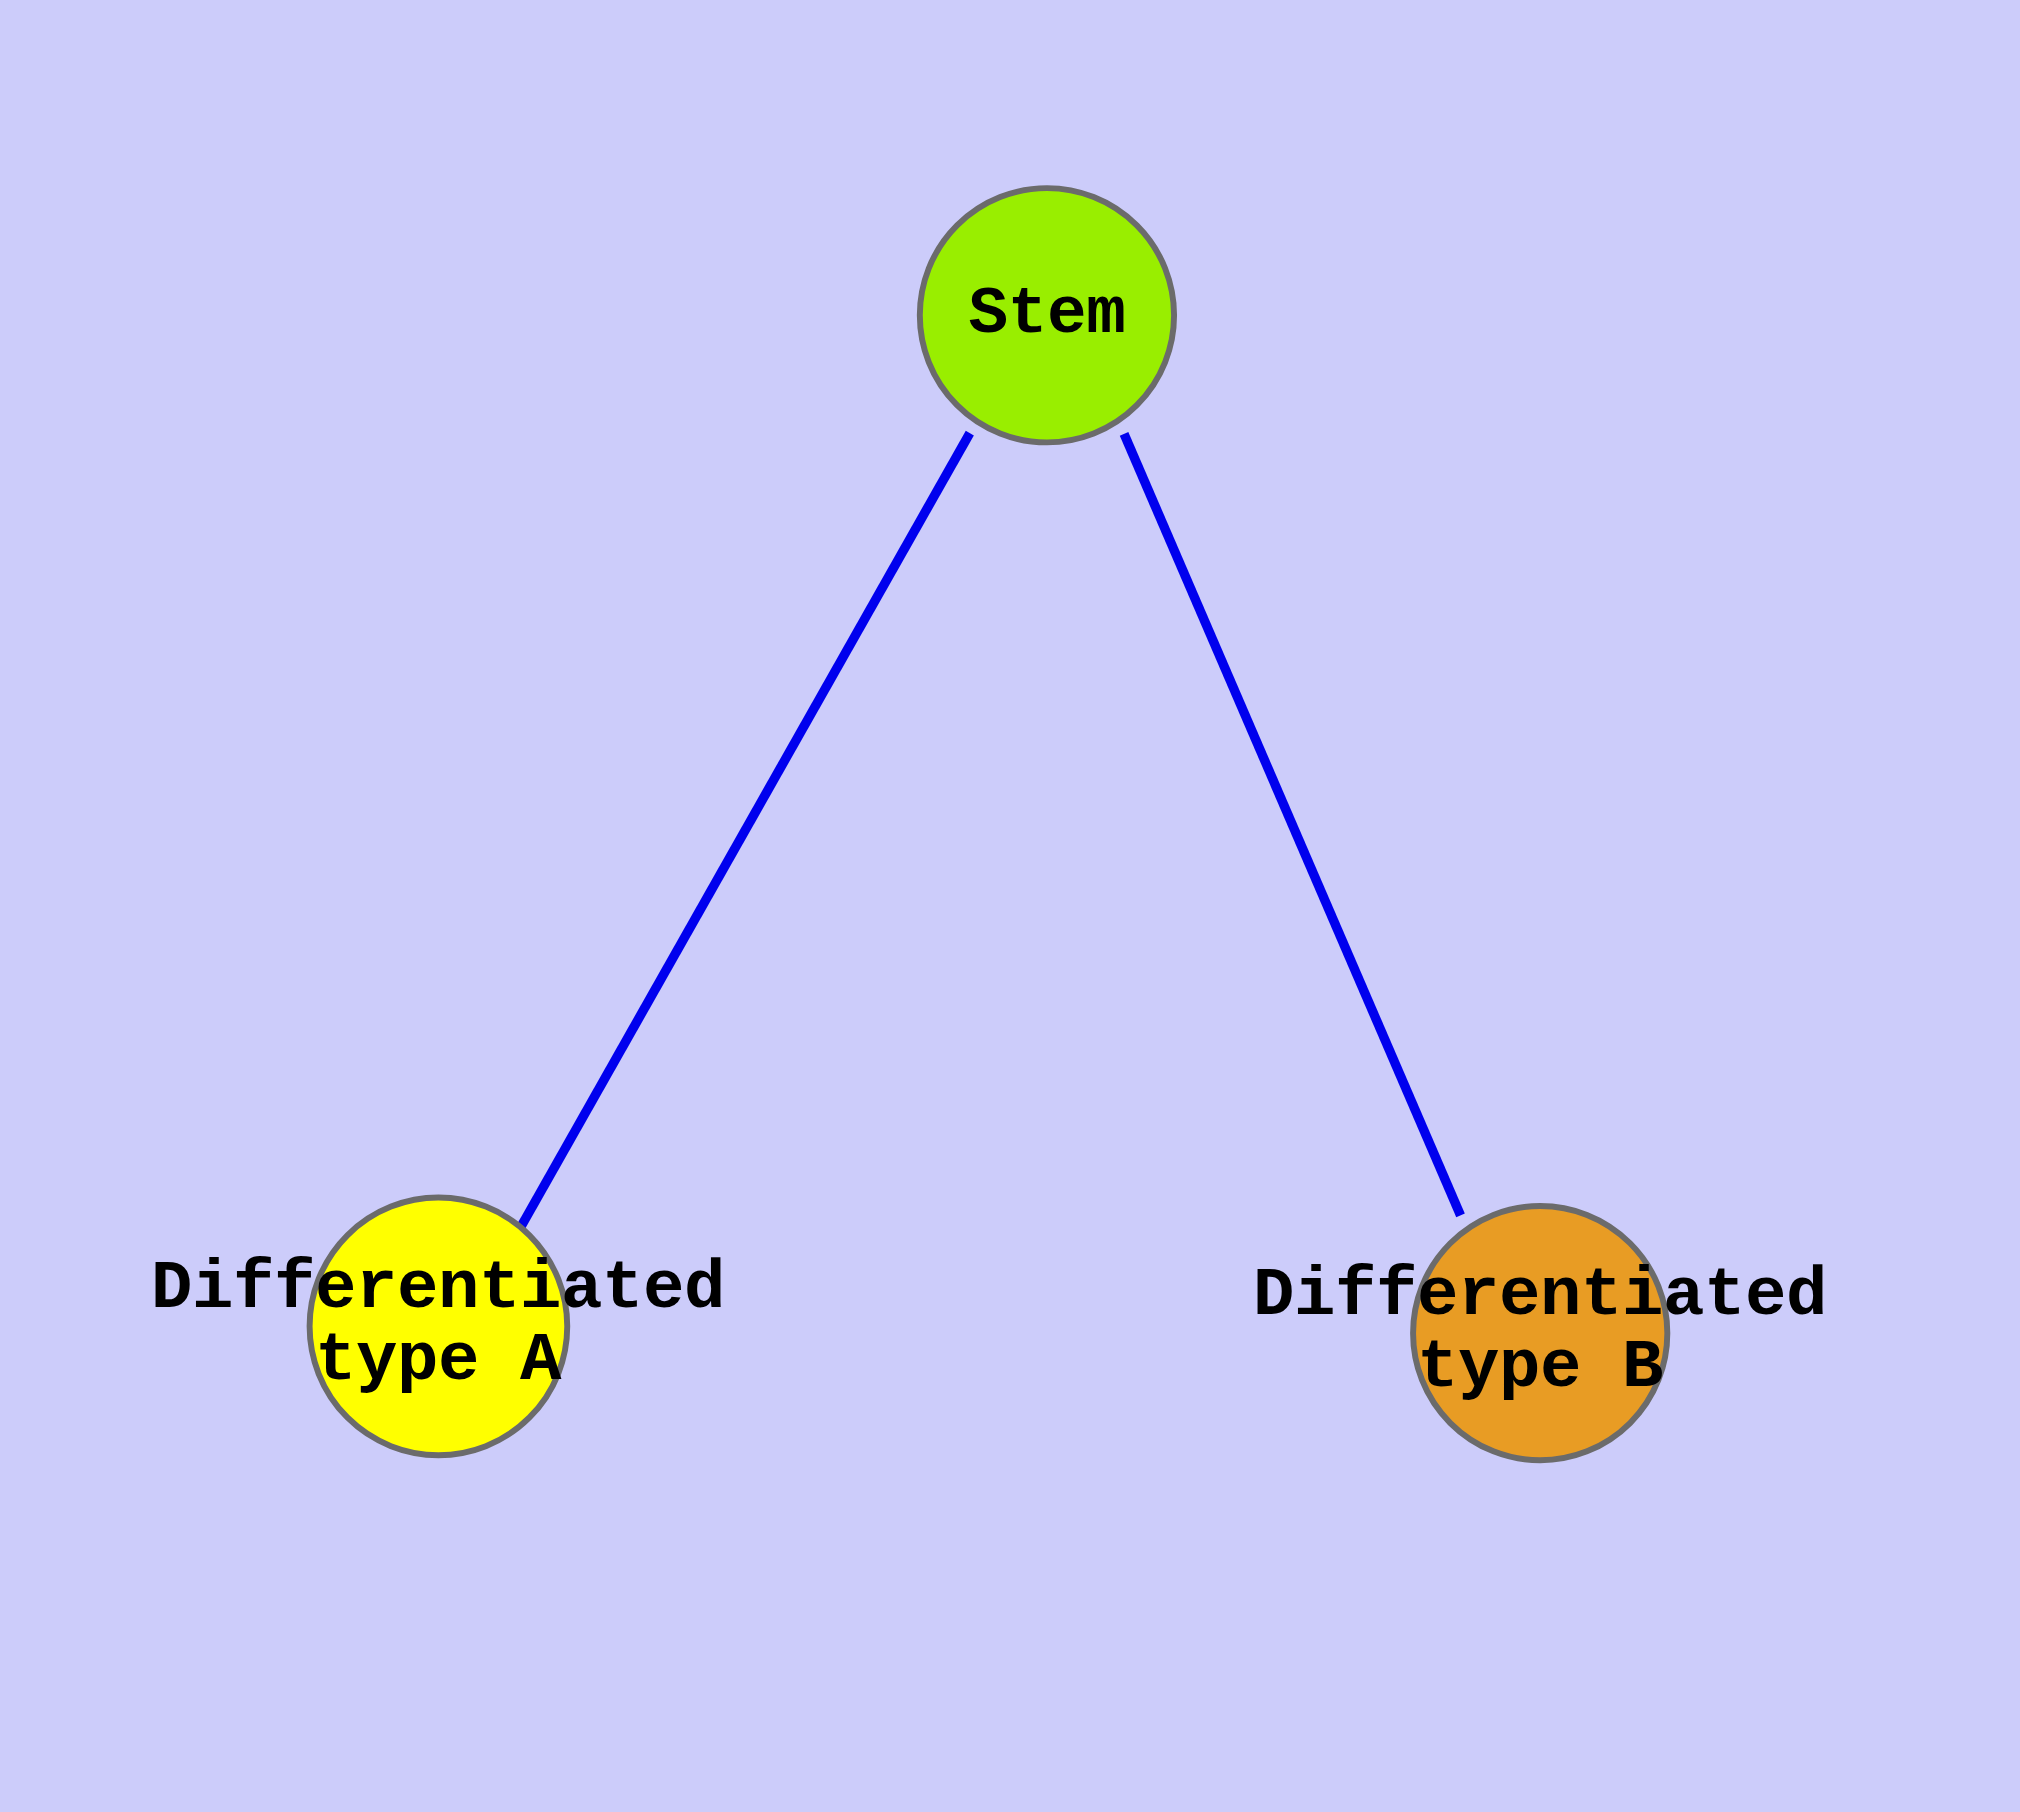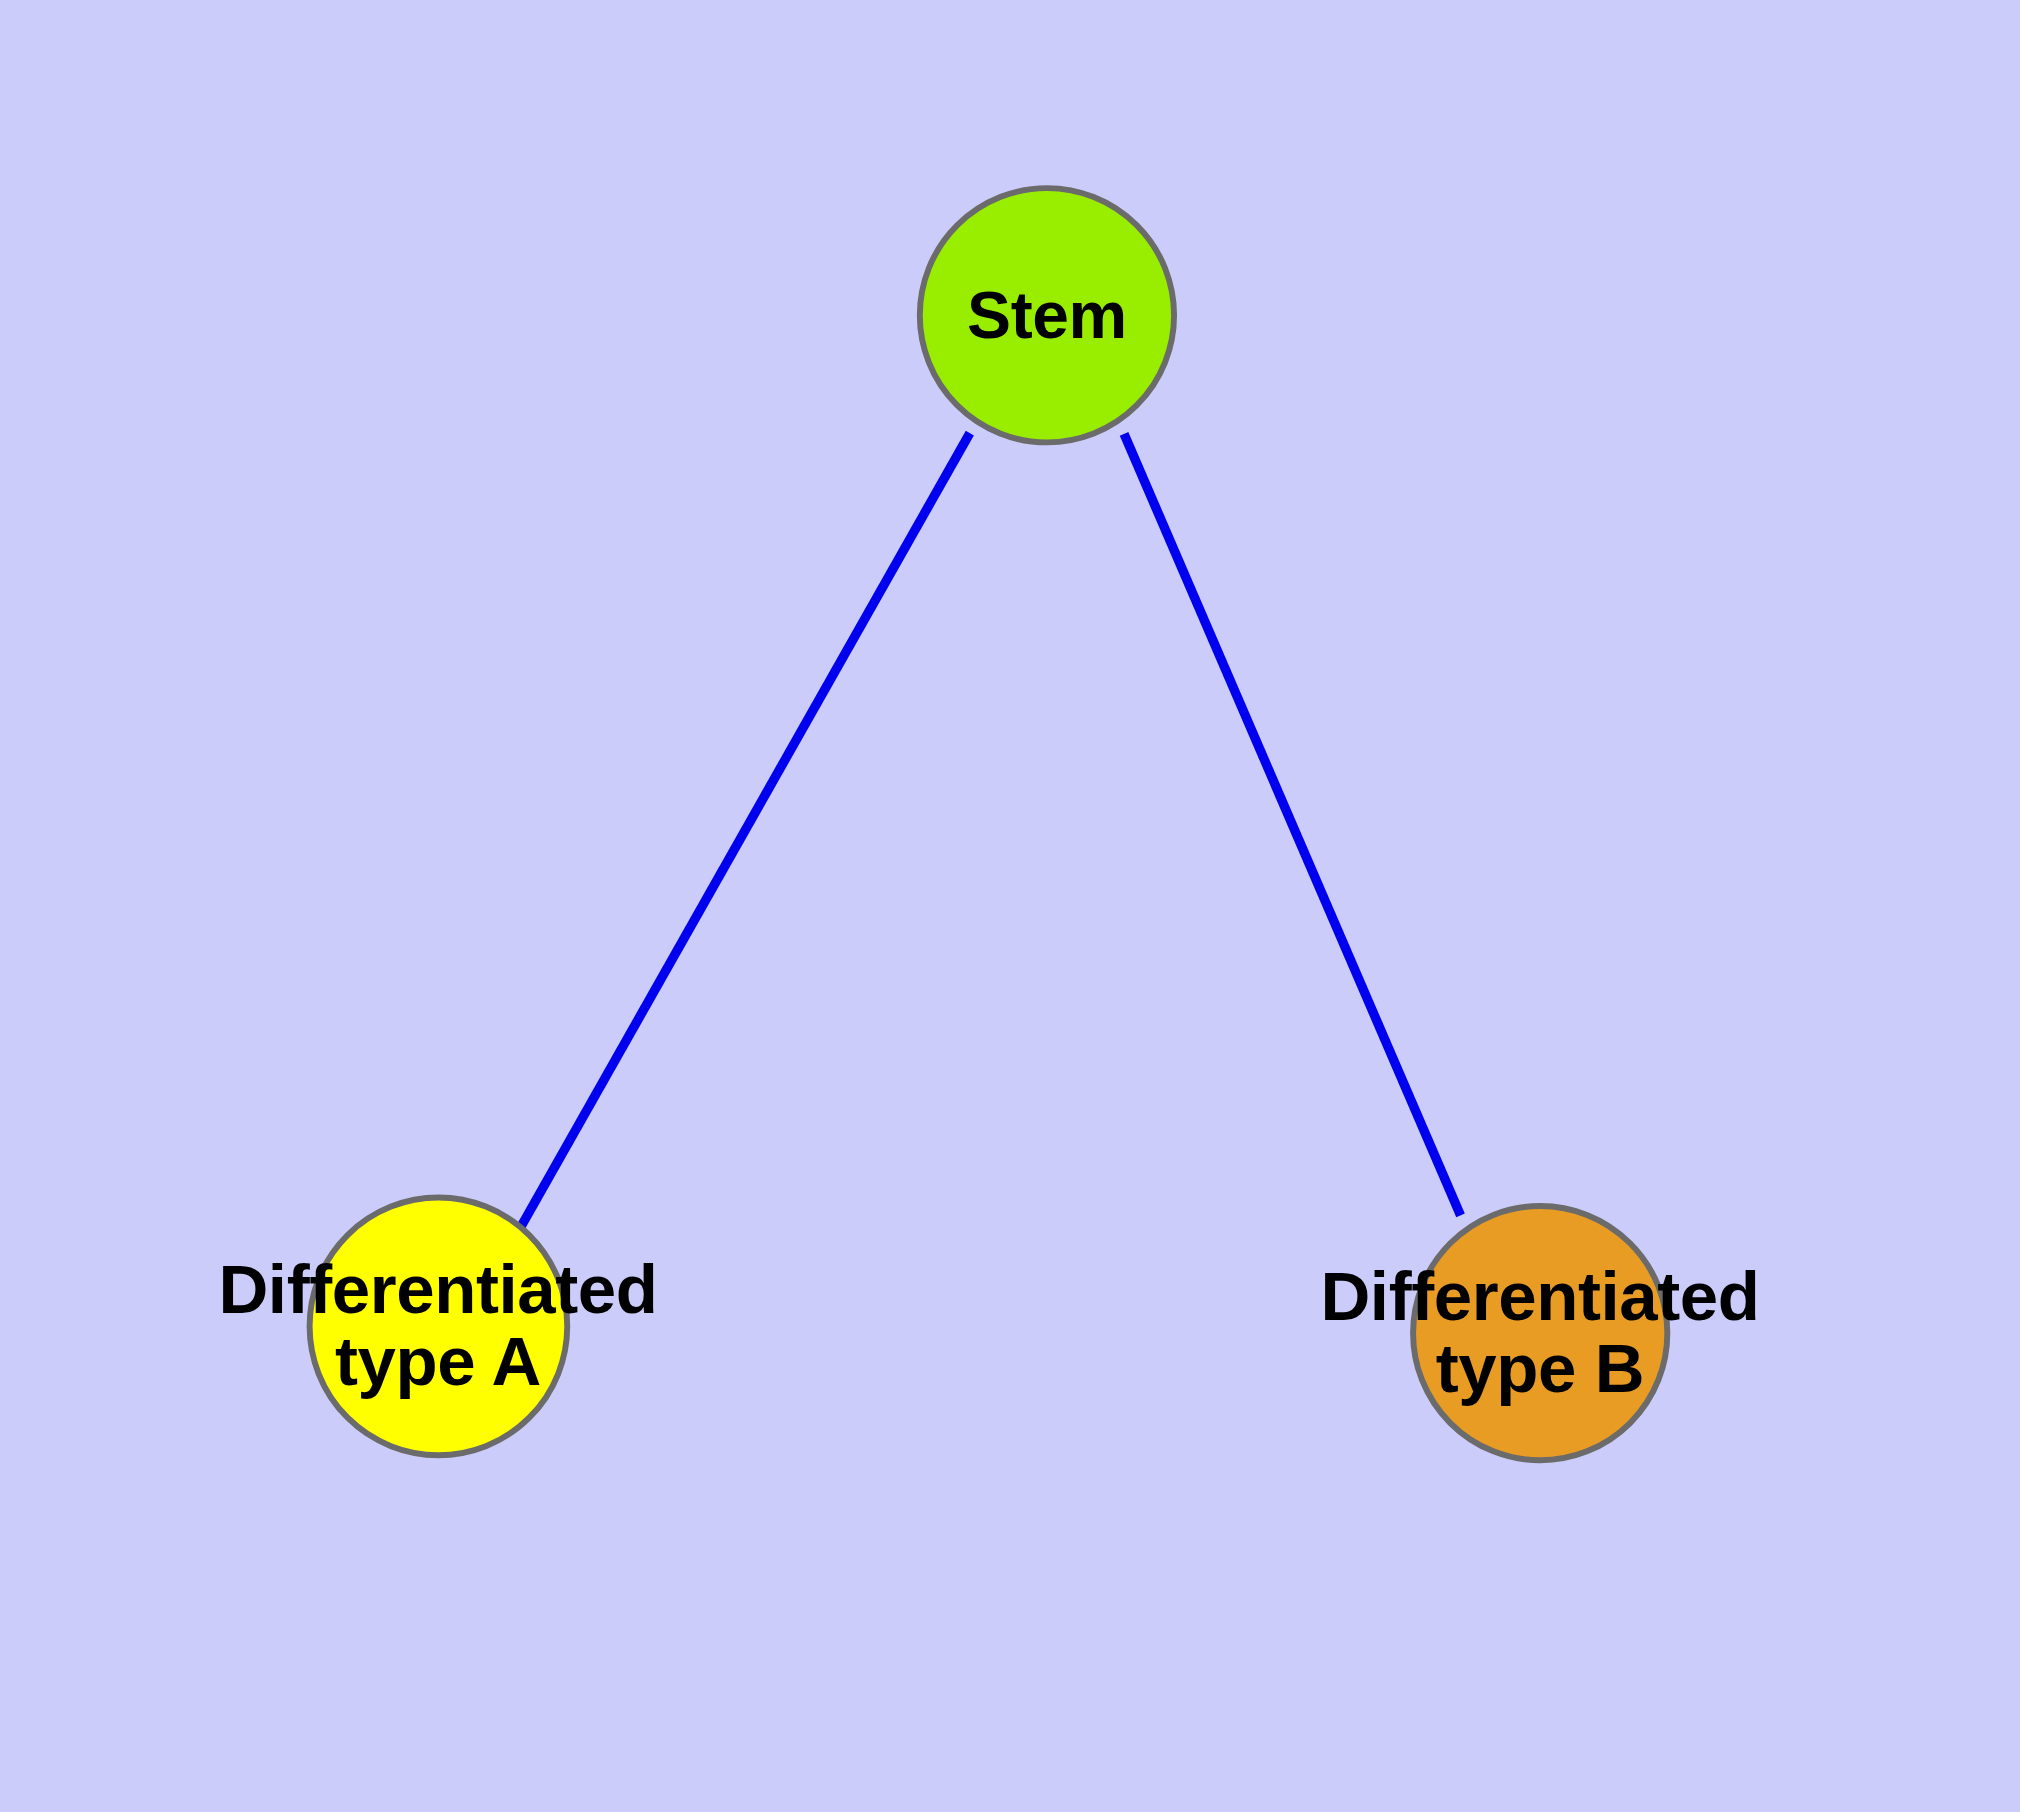--- a/index.html
+++ b/index.html
@@ -38,20 +38,21 @@
   .node-label {
     position: absolute;
     text-align: center;
     font-weight: bold;
     color: #000000;
     line-height: 1.04;
     white-space: pre;
     pointer-events: none;
     transform: translate(-50%, -50%);
     letter-spacing: -0.4px;
+    font-family: Liberation Mono, monospace;
   }
   .label-stem {
     font-size: 66px;
   }
   .label-diff {
     font-size: 69px;
   }
 </style>
 </head>
 <body style="background: rgb(204, 204, 250);">

